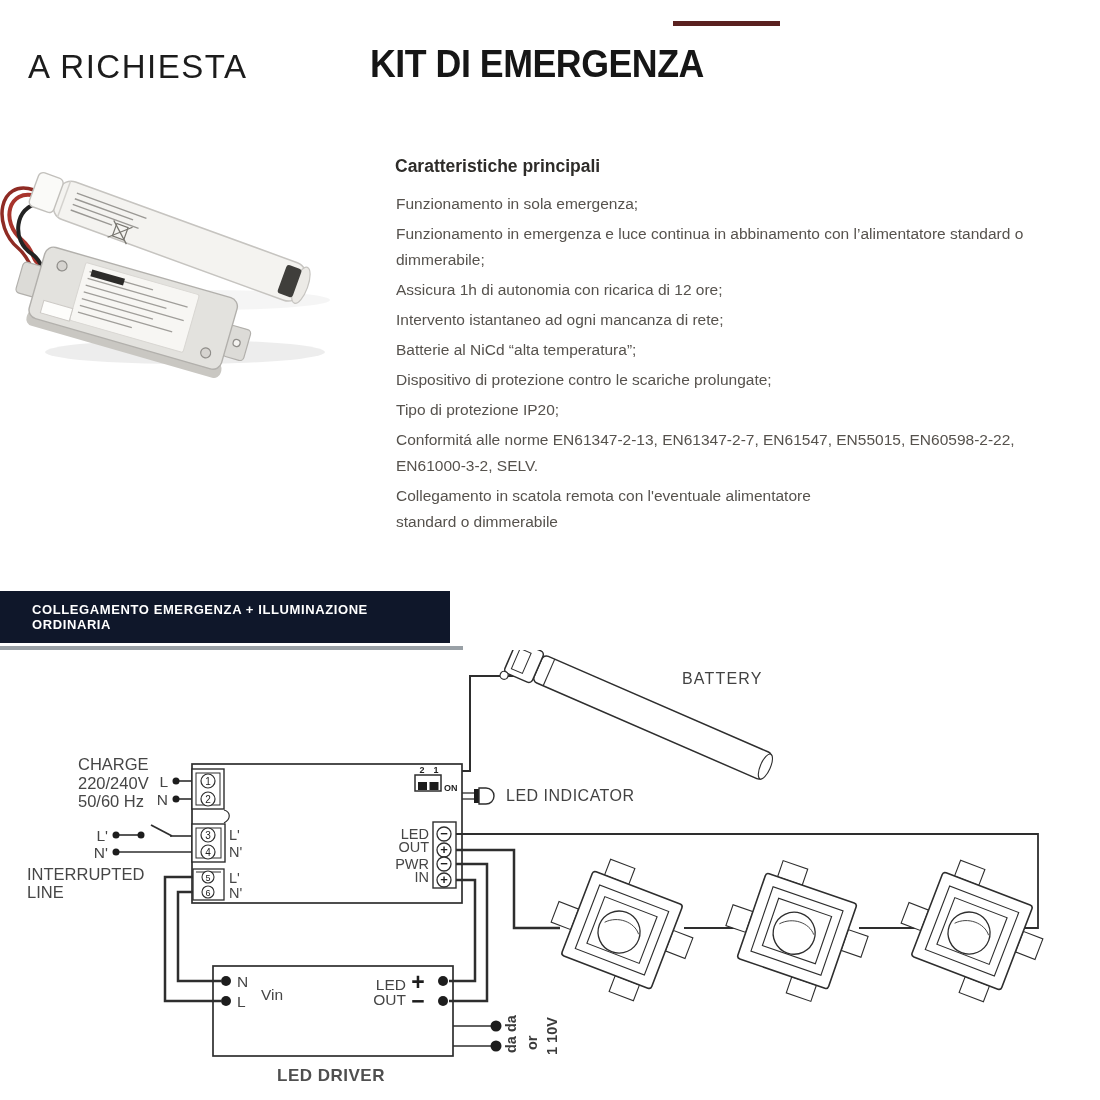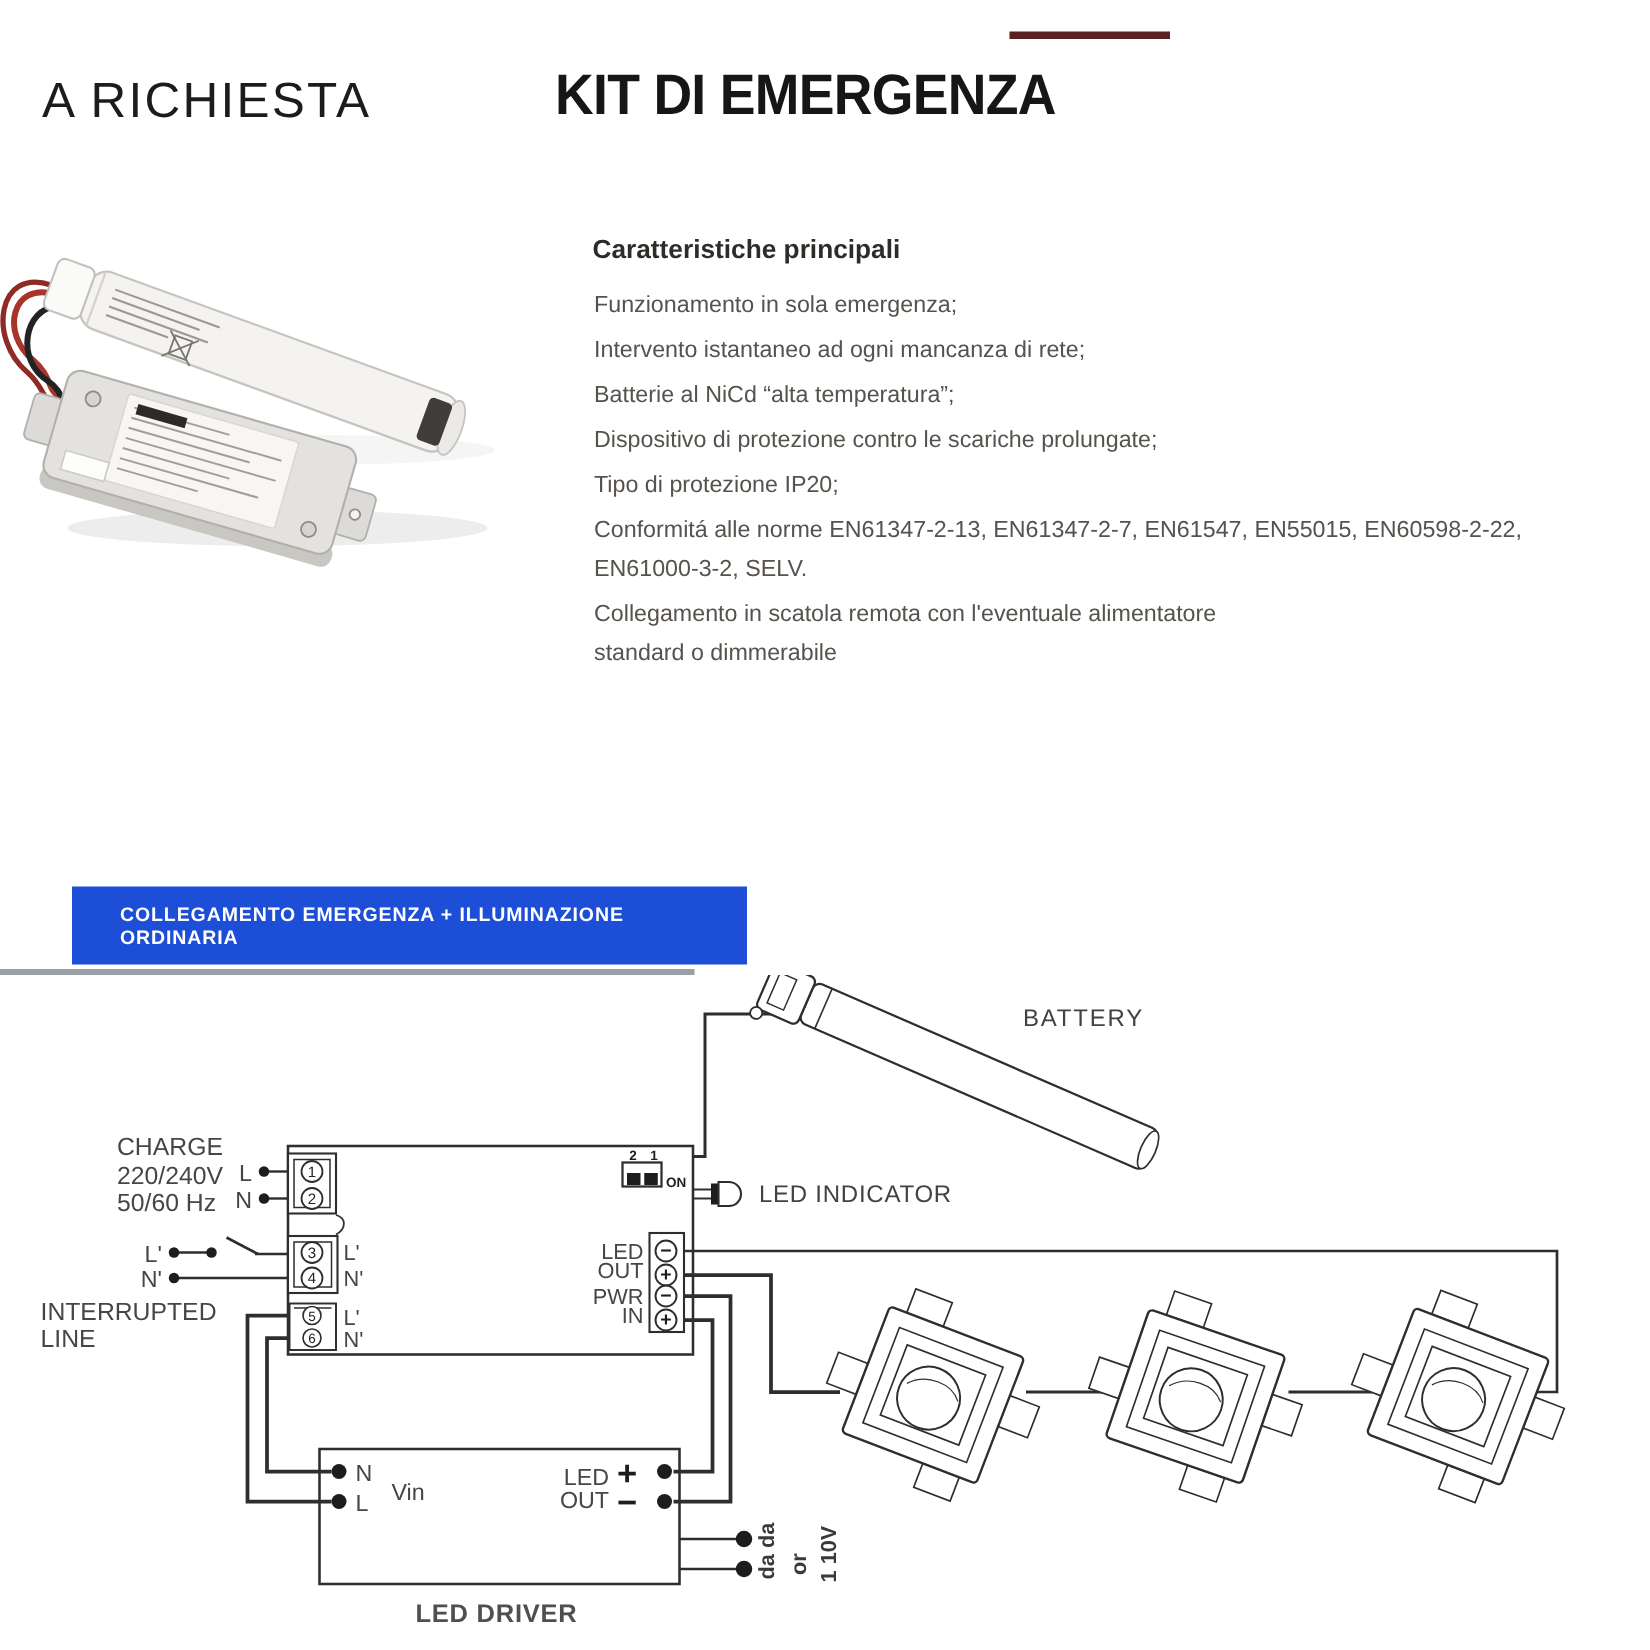--- a/index.html
+++ b/index.html
@@ -102,31 +102,33 @@
       <circle cx="66" cy="262" r="5" fill="#d6d4d0" stroke="#8f8d89" stroke-width="1.2"></circle>
       <circle cx="228" cy="306" r="5" fill="#d6d4d0" stroke="#8f8d89" stroke-width="1.2"></circle>
       <rect x="58" y="300" width="30" height="13" fill="#fdfdfb" stroke="#ccc9c5" stroke-width="1"></rect>
     </g>
   </svg>
 
   <section class="features">
     <h2>Caratteristiche principali</h2>
     <div class="feature-list">
       <p>Funzionamento in sola emergenza;</p>
+      <p>Funzionamento in emergenza e luce continua in abbinamento con l’alimentatore standard o dimmerabile;</p>
+      <p>Assicura 1h di autonomia con ricarica di 12 ore;</p>
       <p>Intervento istantaneo ad ogni mancanza di rete;</p>
       <p>Batterie al NiCd “alta temperatura”;</p>
       <p>Dispositivo di protezione contro le scariche prolungate;</p>
       <p>Tipo di protezione IP20;</p>
       <p>Conformitá alle norme EN61347-2-13, EN61347-2-7, EN61547, EN55015, EN60598-2-22, EN61000-3-2, SELV.</p>
       <p>Collegamento in scatola remota con l'eventuale alimentatore
 standard o dimmerabile</p>
     </div>
   </section>
 
-  <div class="banner" style="background-color: #1d4ed8; margin-left: 48px;">
+  <div class="banner" style="background-color: #0f172a;">
     <span>COLLEGAMENTO EMERGENZA + ILLUMINAZIONE ORDINARIA</span>
   </div>
   <div class="banner-underline"></div>
 
   <svg class="diagram-svg" width="1100" height="450" viewBox="0 650 1100 450">
 
     <rect class="box" x="192" y="764" width="270" height="139" stroke-width="1.7"></rect>
     <rect class="box" x="213" y="966" width="240" height="90" stroke-width="1.7"></rect>
 
     <g>

